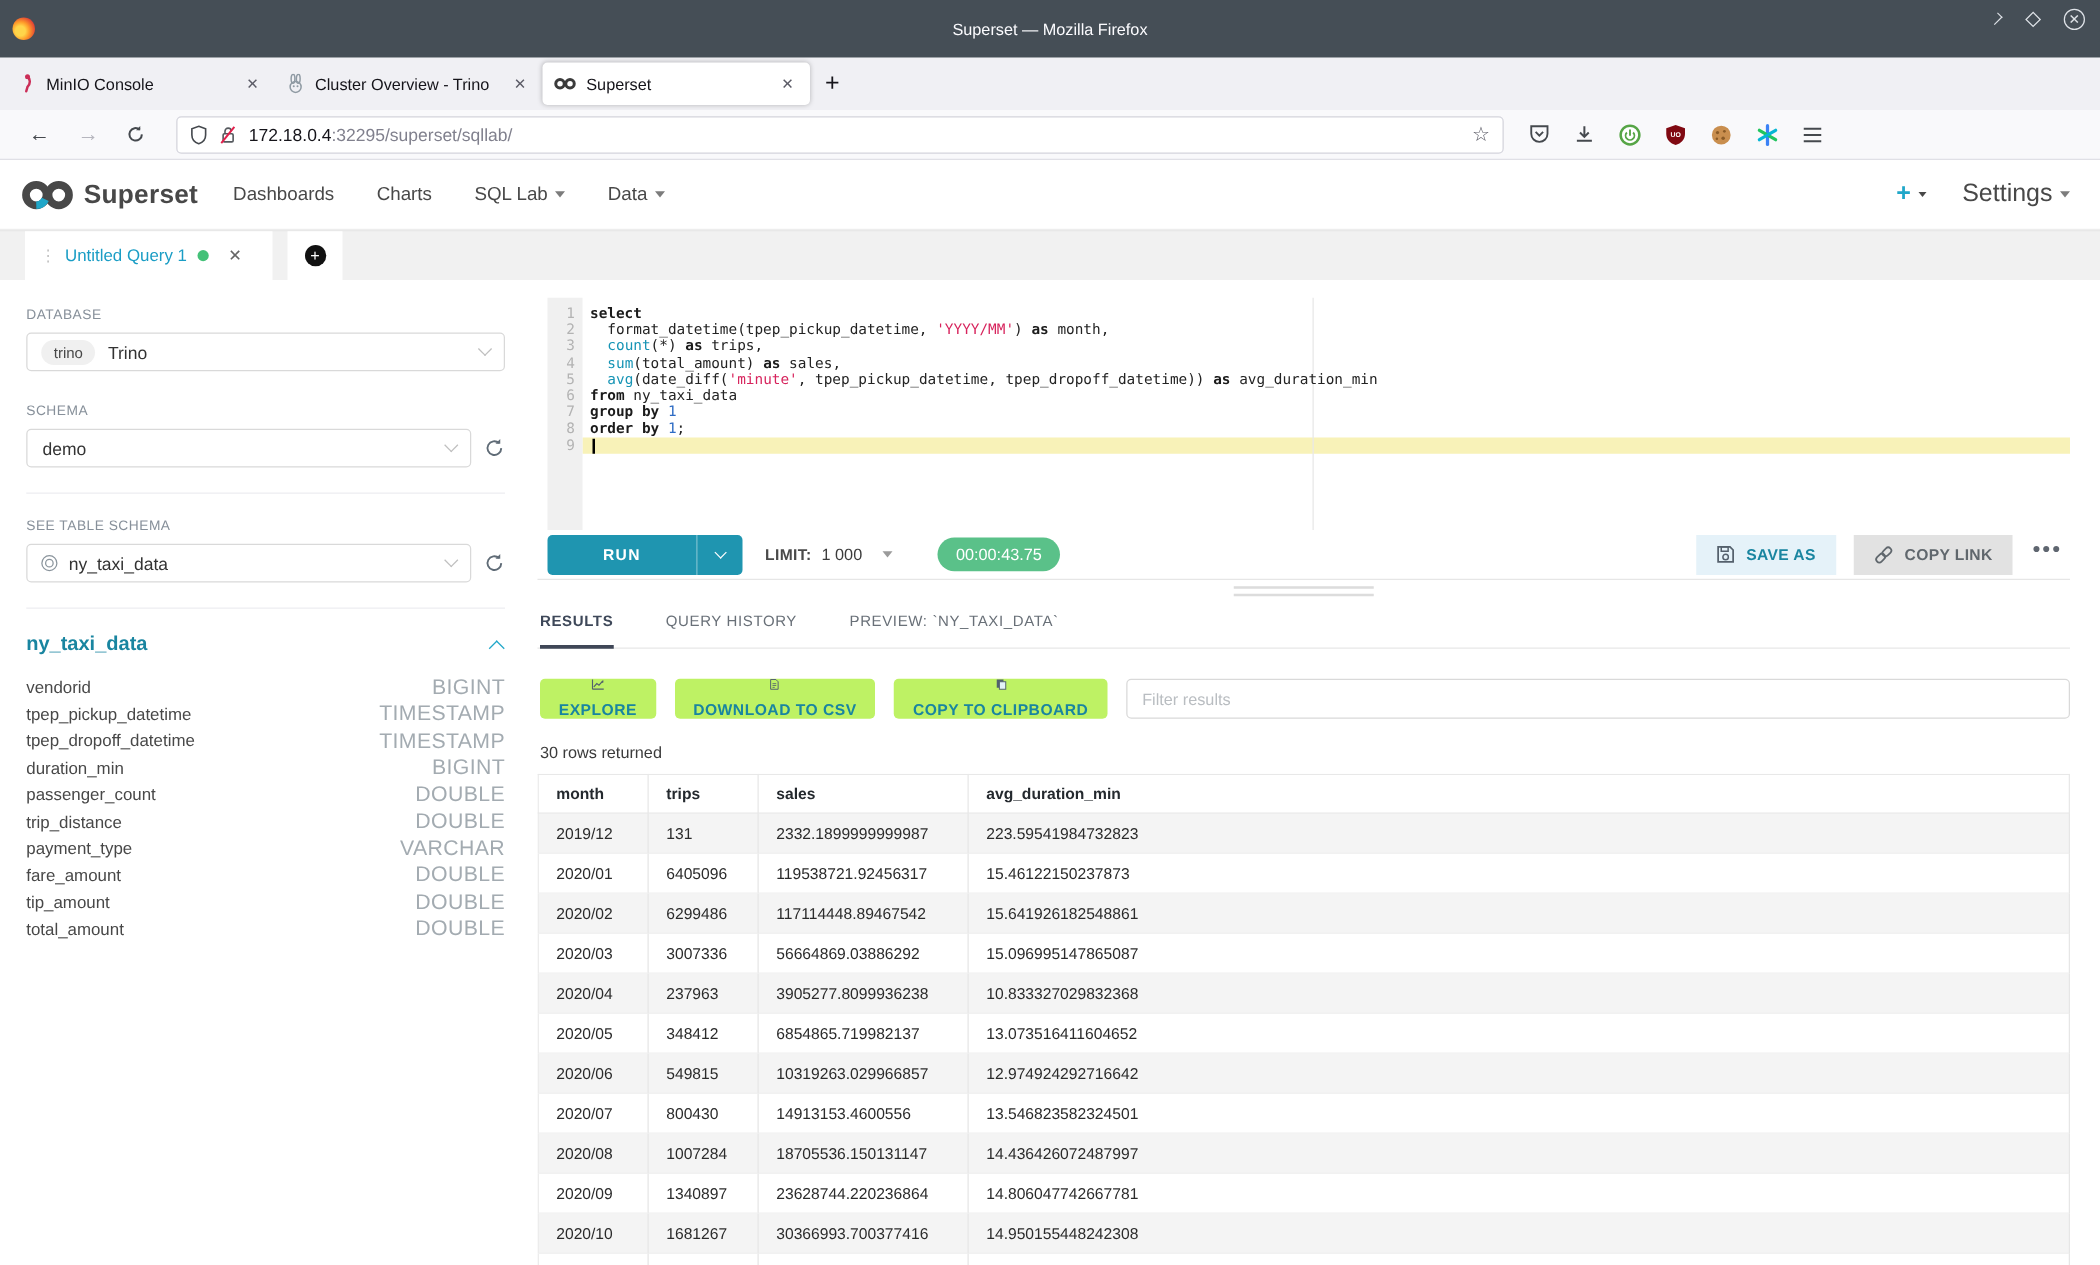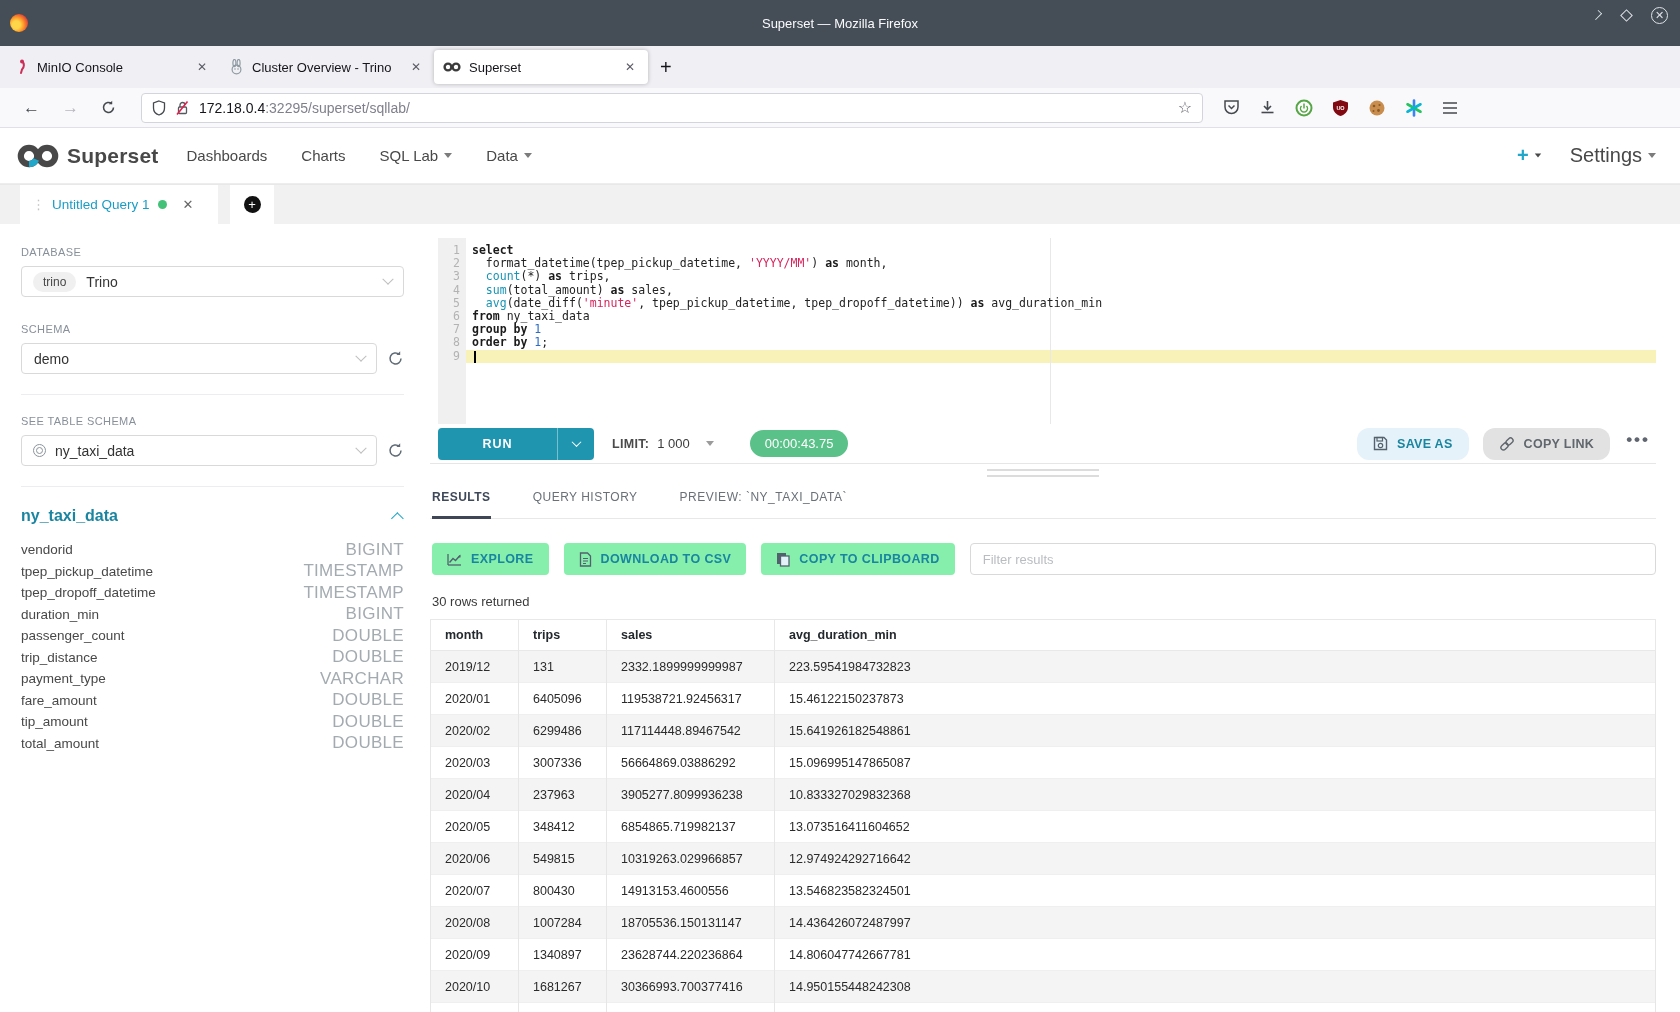--- a/index.html
+++ b/index.html
@@ -109,37 +109,37 @@
   .run-main { width:119px; color:#fff; font-size:12.5px; font-weight:bold; letter-spacing:1px;
     display:flex; align-items:center; justify-content:center; }
   .run-caret { width:37px; border-left:1px solid rgba(255,255,255,.4); display:flex; align-items:center; justify-content:center; }
   .run-caret .chev { width:7px; height:7px; border-right:1.8px solid #fff; border-bottom:1.8px solid #fff; transform:rotate(45deg) translate(-1px,-1px); }
   .limit-group { display:flex; align-items:center; margin-left:18px; }
   .limit-label { font-size:12.5px; font-weight:bold; color:#4a4a4a; letter-spacing:.3px; }
   .limit-value { font-size:13px; color:#3c3c3c; margin-left:8px; }
   .limit-caret { margin-left:16px; width:0; height:0; border-left:4px solid transparent; border-right:4px solid transparent; border-top:5px solid #9b9b9b; }
   .timer-pill { margin-left:36px; background:#5ac189; color:#fff; font-size:13px; border-radius:15px; padding:6px 15px; }
   .tb-right { margin-left:auto; display:flex; align-items:center; gap:14px; }
-  .btn-light { height:32px; border-radius:12px; display:flex; align-items:center; gap:9px; padding:0 16px;
+  .btn-light { height:32px; border-radius:0; display:flex; align-items:center; gap:9px; padding:0 16px;
     font-size:12.5px; font-weight:bold; letter-spacing:.3px; }
   .btn-saveas { background:#e5f2f9; color:#1985a0; }
   .btn-copylink { background:#e2e2e2; color:#60676d; }
   .more-dots { color:#5f6670; font-size:17px; font-weight:bold; letter-spacing:2px; padding:0 6px 8px 2px; }
 
   .handle-row { height:16px; position:relative; }
   .drag-handle { position:absolute; left:50%; top:5px; transform:translateX(-50%); width:112px; }
   .drag-handle div { height:0; border-top:2px solid #dcdcdc; margin-bottom:4px; }
 
   
   .res-tabs { display:flex; gap:42px; border-bottom:1px solid #e8e8e8; padding-left:2px; }
   .res-tab { font-size:12px; letter-spacing:.5px; color:#697078; padding:10px 0 12px; }
   .res-tab.active { color:#3e4859; font-weight:bold; border-bottom:3px solid #3f4757; margin-bottom:-1px; }
   .actions-row { margin-top:24px; display:flex; align-items:center; gap:15px; padding-left:2px; }
-  .btn-action { height:32px; background:#86efac; border-radius:4px; color:#1985a0; font-size:12.5px;
-    font-weight:bold; letter-spacing:.4px; display:flex; align-items:center; gap:9px; padding:0 15px; }
+  .btn-action { height:32px; background:#bef264; border-radius:4px; color:#1985a0; font-size:12.5px;
+    font-weight:bold; letter-spacing:.4px; display:flex; align-items:center; gap:9px; padding:0 15px;flex-direction:column; }
   .filter-input { flex:1; height:32px; border:1px solid #d9d9d9; border-radius:4px; padding:0 12px;
     font-size:13px; color:#333; font-family:"Liberation Sans", sans-serif; }
   .filter-input::placeholder { color:#b9bdc1; }
   .rowcount { margin-top:19px; font-size:13px; color:#3b3b3b; padding-left:2px; }
   .res-table-wrap { margin-top:10px; overflow:hidden; flex:1; }
   table.res { border-collapse:collapse; width:100%; table-layout:fixed; }
   table.res th { height:31px; text-align:left; padding:0 14px; font-size:12.5px; color:#24292e;
     border:1px solid #e8e8e8; background:#fff; font-weight:bold; }
   table.res td { height:32px; padding:0 14px; font-size:12.5px; color:#2b2b2b;
     border-right:1px solid #e6e6e6; border-left:1px solid #e6e6e6; border-top:1px solid #efefef; }

